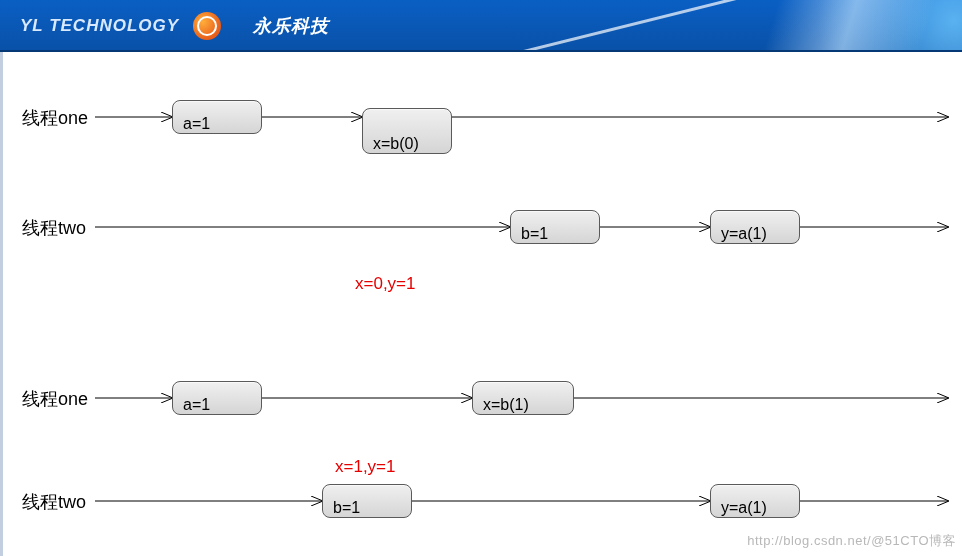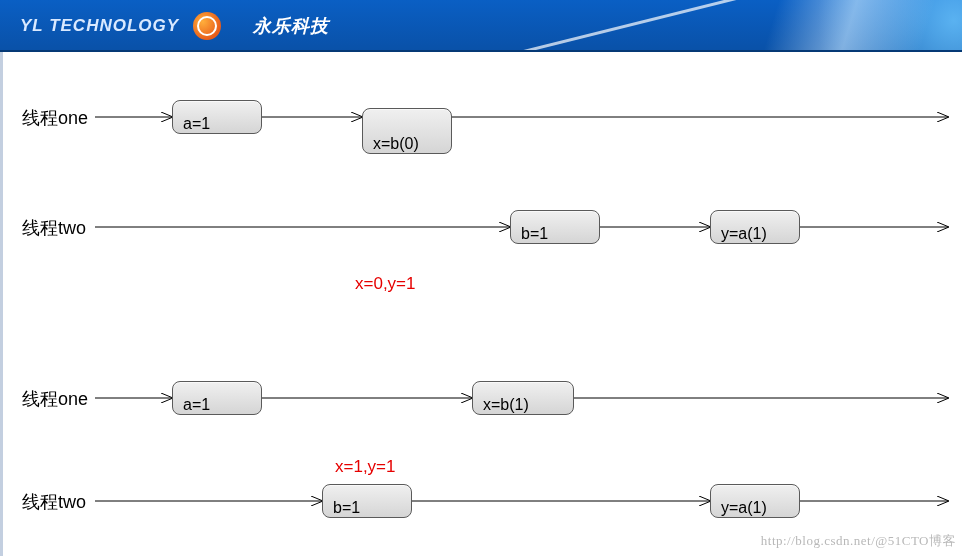--- a/index.html
+++ b/index.html
@@ -91,21 +91,20 @@
     color: #e60000;
     font-size: 17px;
   }
   .watermark {
     position: absolute;
     right: 6px;
     bottom: 6px;
     color: #b8b8b8;
     font-size: 13px;
     letter-spacing: 0.5px;
-    font-family: Liberation Serif, serif;
   }
   svg.arrows {
     position: absolute; left: 0; top: 0; width: 100%; height: 100%;
     pointer-events: none;
   }
   line.conn { stroke: #000; stroke-width: 1; }
   .left-rule {
     position: absolute; left: 0; top: 0; width: 3px; height: 556px;
     background: #c3cfe0;
   }

